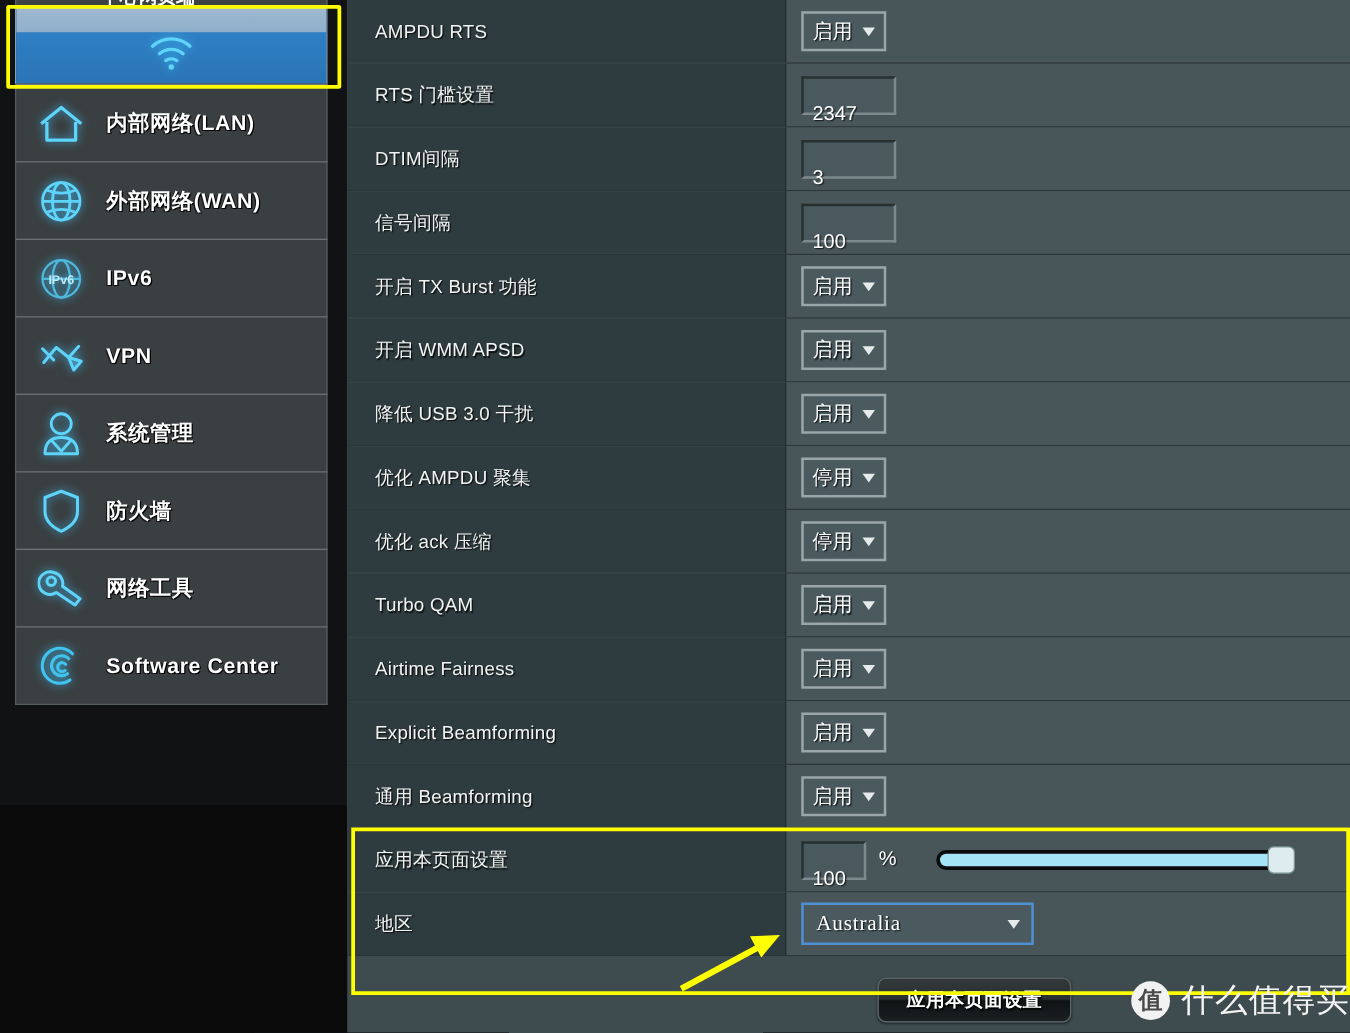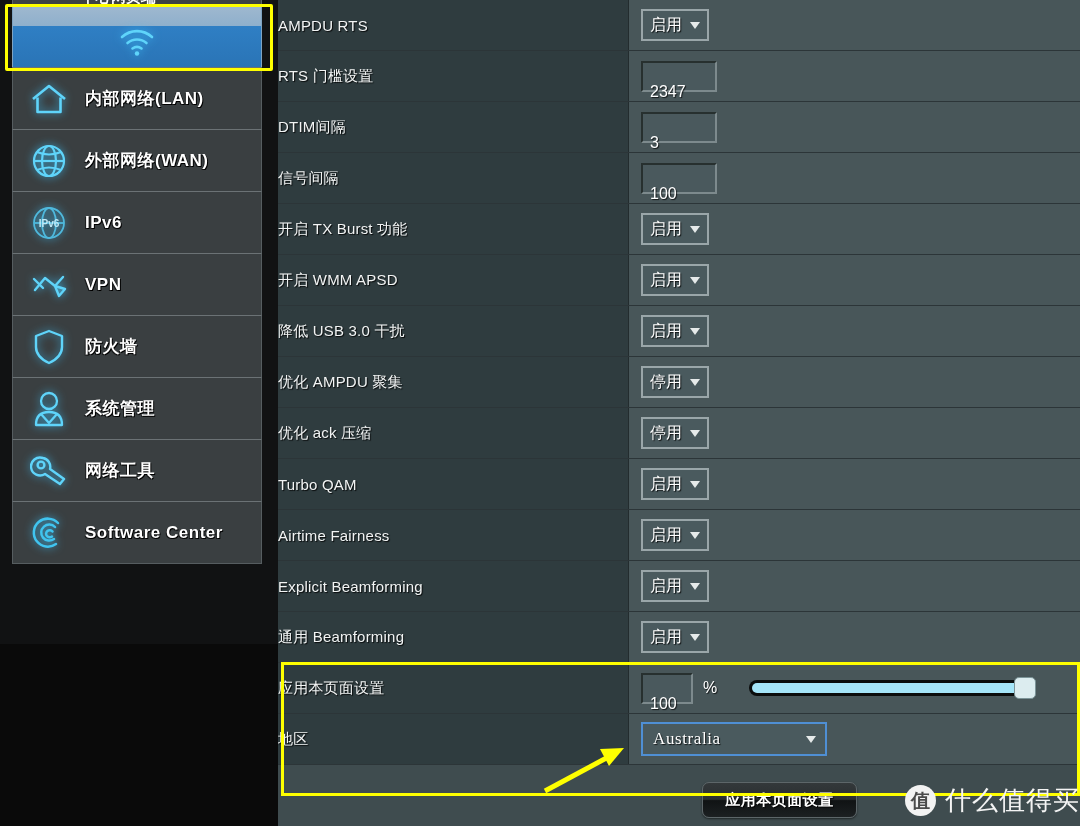--- a/index.html
+++ b/index.html
@@ -131,20 +131,21 @@
     height: 51px;
     border-bottom: 1px solid #2c3538;
     background: #485659;
   }
   .row .lbl {
     width: 351px;
     flex: 0 0 351px;
     background: #2f3c3f;
     display: flex;
     align-items: center;
+    padding-left: 22px;
     border-right: 1px solid #232c2e;
   }
   .row .lbl span {
     font-size: 15px;
     color: #f2f4f4;
     text-shadow: 1px 1px 1px rgba(0,0,0,.85);
     letter-spacing: .2px;
   }
   .row .val {
     flex: 1;
@@ -402,36 +403,36 @@
             <path d="M6 21 L16 9 L26 17 L34 8"></path>
             <path d="M26 17 L36 20 L30 27 Z" fill="#5fd4fa" fill-opacity=".25"></path>
             <path d="M5 10 L14 19"></path>
           </svg>
         </div>
         <div class="nav-label">VPN</div>
       </div>
 
       <div class="nav-item">
         <div class="nav-icon">
-          <svg width="32" height="38" viewBox="0 0 32 38" fill="none" stroke="#5fd4fa" stroke-width="2.4" stroke-linejoin="round">
-            <path d="M16 3 L29 8 V19 Q29 29 16 35 Q3 29 3 19 V8 Z"></path>
-          </svg>
-        </div>
-        <div class="nav-label">防火墙</div>
-      </div>
-
-      <div class="nav-item">
-        <div class="nav-icon">
           <svg width="34" height="38" viewBox="0 0 34 38" fill="none" stroke="#5fd4fa" stroke-width="2.3" stroke-linejoin="round">
             <circle cx="17" cy="11" r="8"></circle>
             <path d="M4 35 Q4 22 17 22 Q30 22 30 35 Z"></path>
             <path d="M9 24 L17 33 L25 24"></path>
           </svg>
         </div>
         <div class="nav-label">系统管理</div>
+      </div>
+
+      <div class="nav-item">
+        <div class="nav-icon">
+          <svg width="32" height="38" viewBox="0 0 32 38" fill="none" stroke="#5fd4fa" stroke-width="2.4" stroke-linejoin="round">
+            <path d="M16 3 L29 8 V19 Q29 29 16 35 Q3 29 3 19 V8 Z"></path>
+          </svg>
+        </div>
+        <div class="nav-label">防火墙</div>
       </div>
 
 
       <div class="nav-item">
         <div class="nav-icon">
           <svg width="38" height="36" viewBox="0 0 38 36" fill="none" stroke="#5fd4fa" stroke-width="2.4" stroke-linejoin="round" stroke-linecap="round">
             <path d="M13 5 A9 9 0 1 0 15 21 L30 31 L34 26 L20 16 A9 9 0 0 0 13 5 Z"></path>
             <circle cx="11" cy="12" r="3.4"></circle>
           </svg>
         </div>

